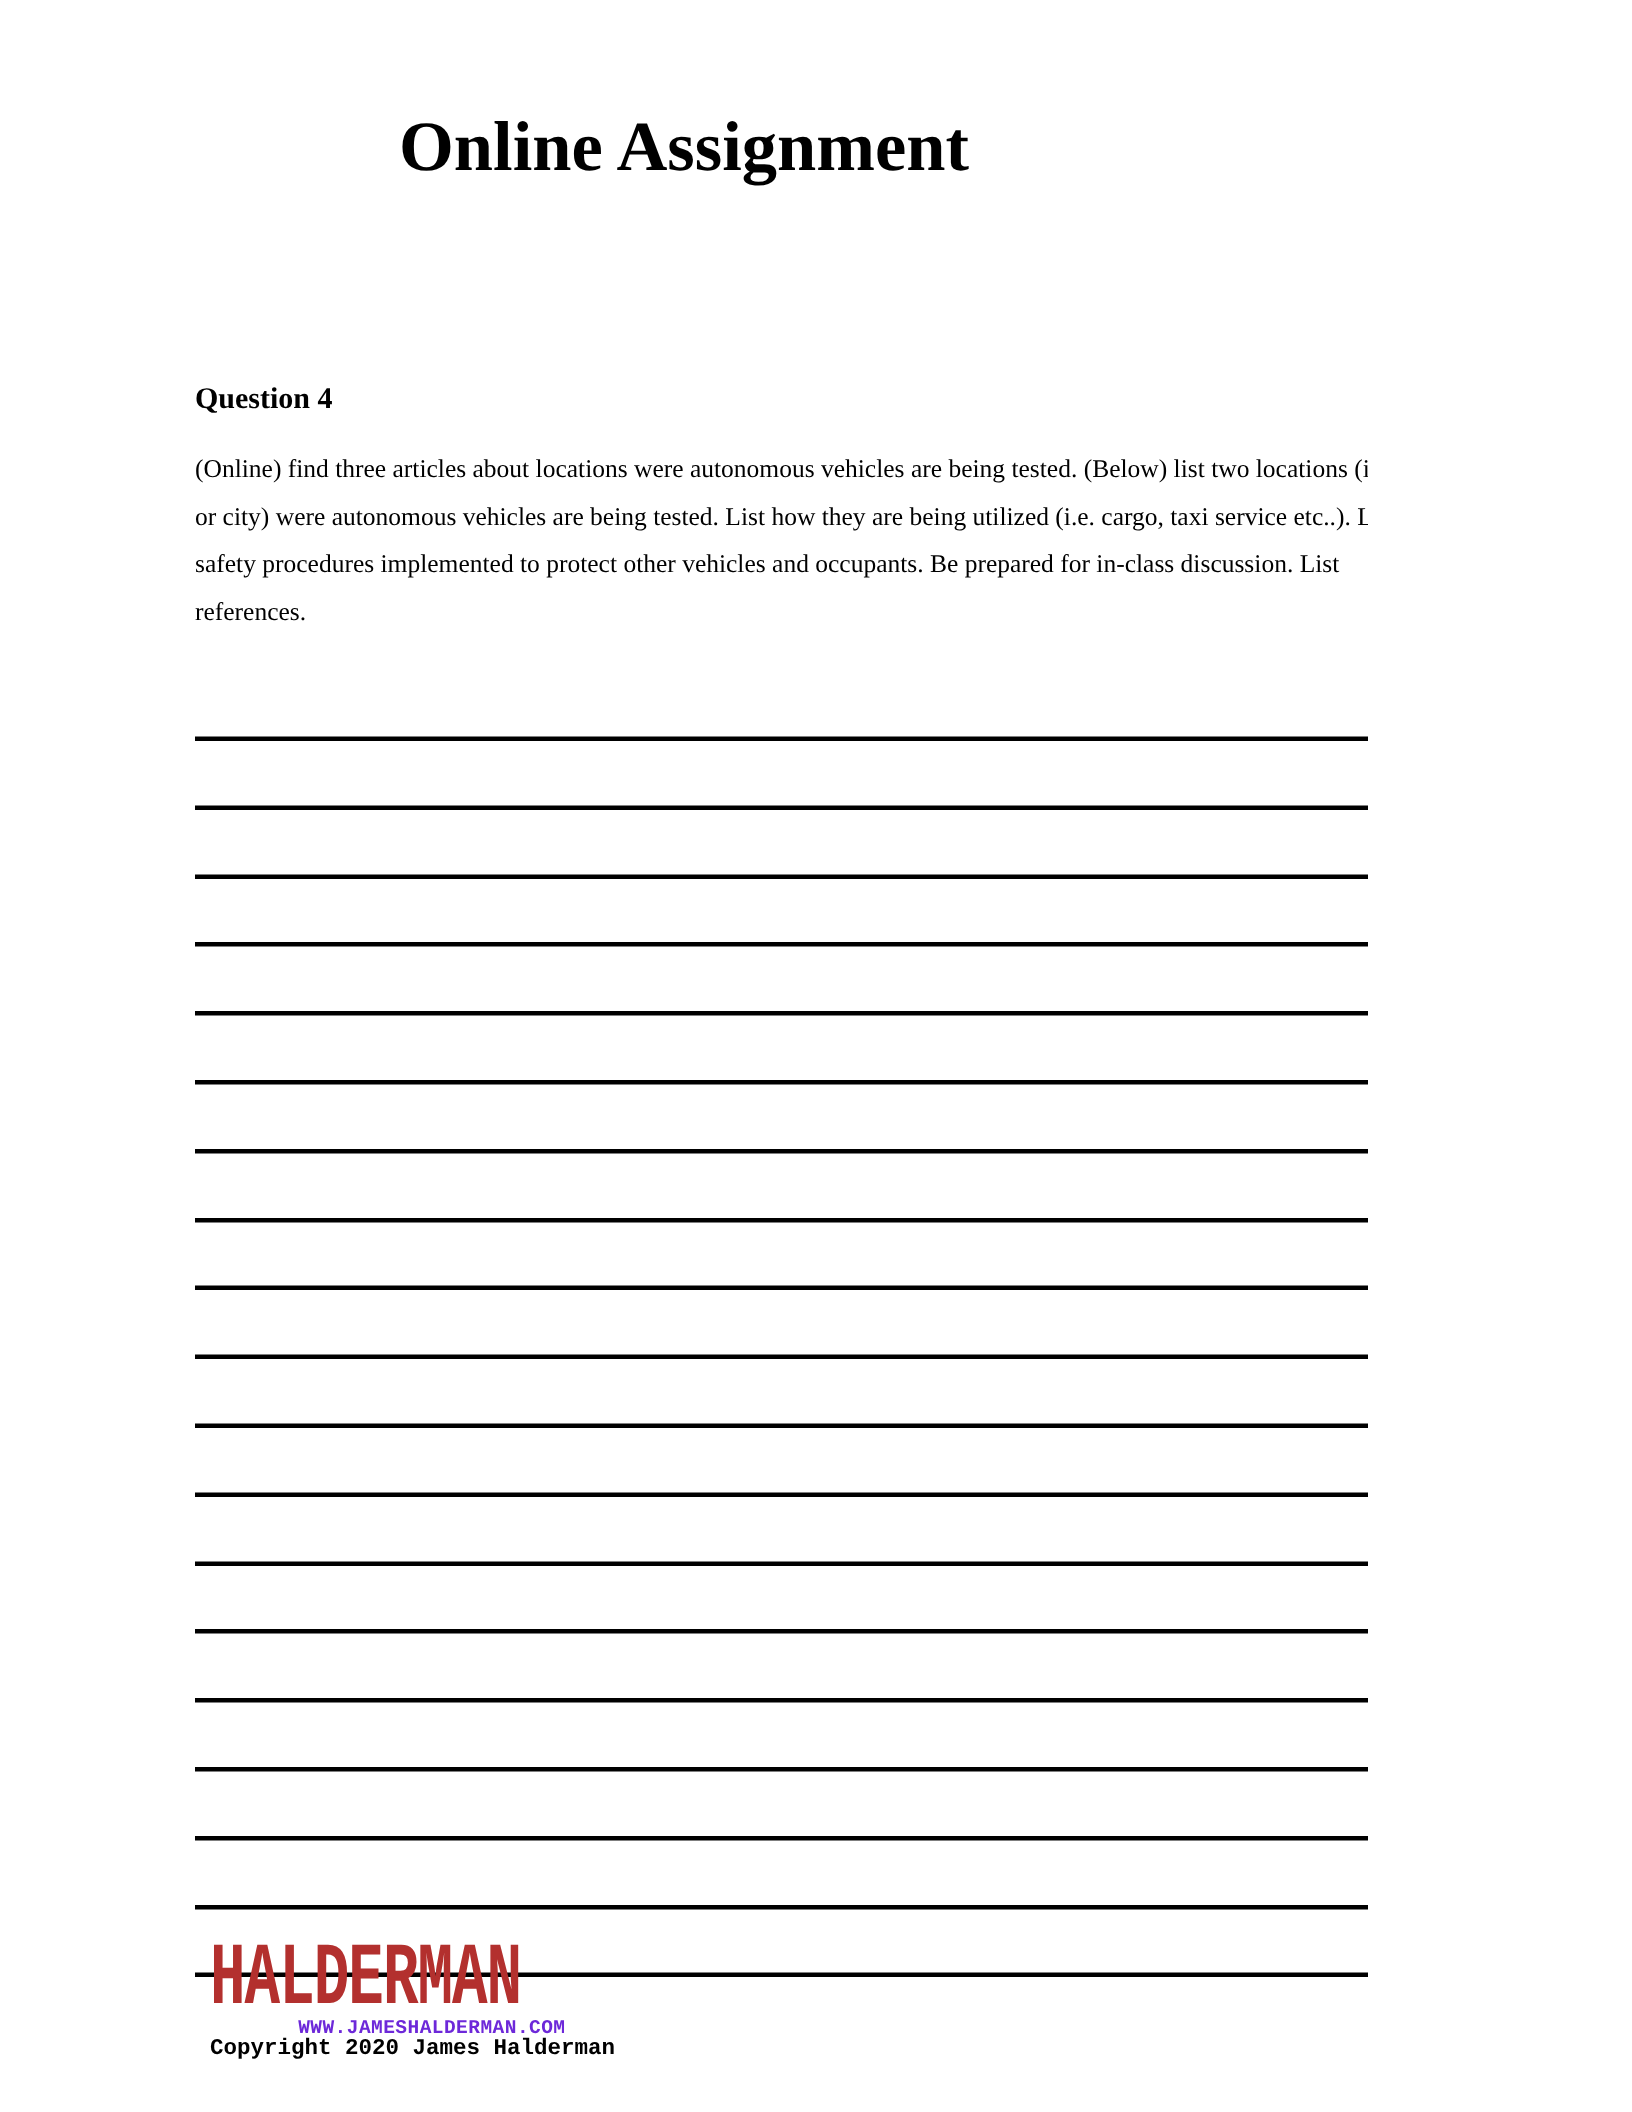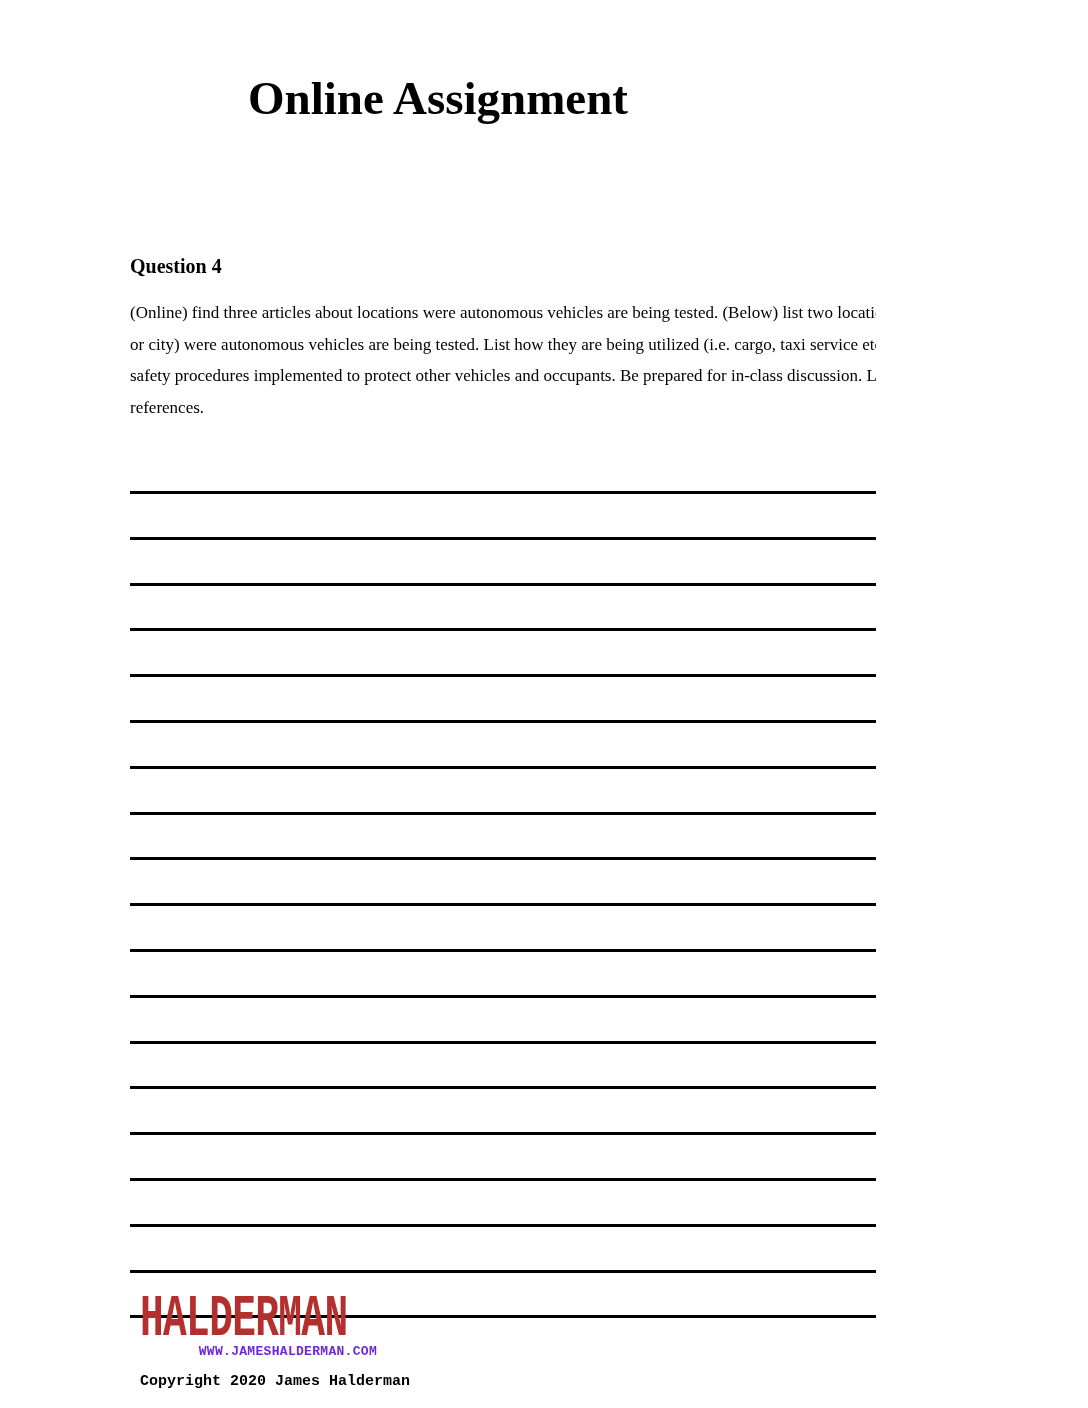--- a/index.html
+++ b/index.html
@@ -8,20 +8,21 @@
     background: #ffffff;
   }
   .page {
     position: relative;
     width: 876px;
     height: 1408px;
     background: #ffffff;
     color: #000000;
     font-family: "Liberation Serif", serif;
     overflow: hidden;
+    padding-left: 36px;
   }
   .doc-title {
     position: absolute;
     top: 74px;
     left: 0;
     width: 100%;
     text-align: center;
     font-size: 47px;
     font-weight: bold;
     line-height: 1.05;
@@ -83,21 +84,21 @@
     font-size: 13px;
     letter-spacing: 0.3px;
     line-height: 13px;
     margin-top: 1px;
     white-space: nowrap;
   }
   .copyright {
     font-weight: 700;
     font-size: 15px;
     line-height: 16px;
-    margin-top: 16px;
+    margin-top: 0;
     white-space: nowrap;
   }
 </style>
 </head>
 <body>
 
 <div class="page">
 
   <div class="doc-title">Online Assignment</div>
 

